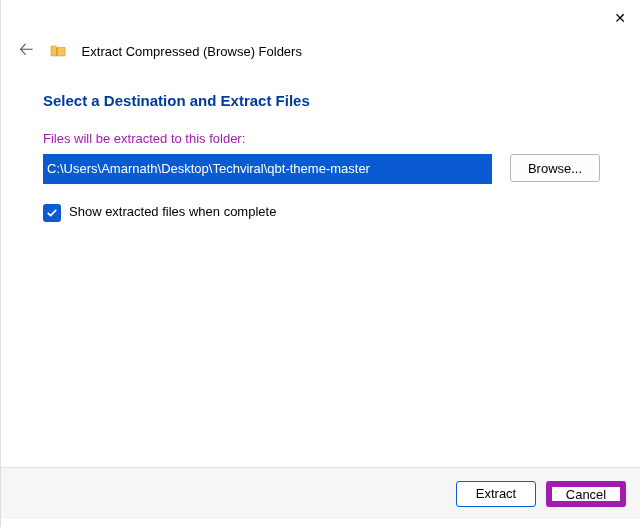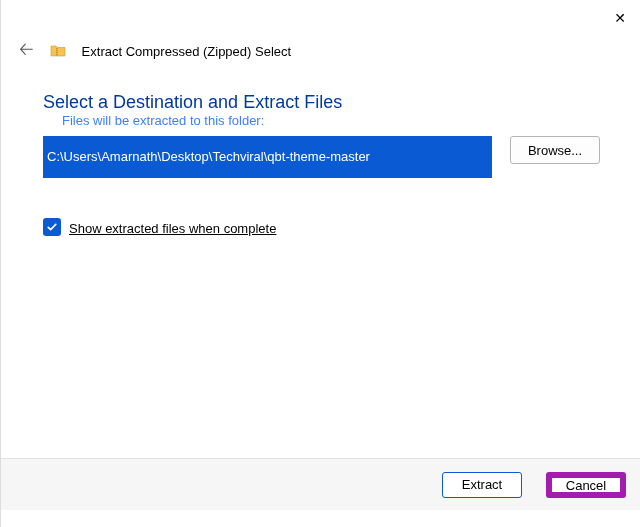--- a/index.html
+++ b/index.html
@@ -39,37 +39,37 @@
     .folder-icon { width: 16px; height: 16px; }
     .wizard-title {
       font-size: 13px;
       color: #000;
     }
     .content {
       padding: 26px 40px 0 42px;
     }
     .heading {
       color: #003a9d;
-      font-size: 18px;
-      font-weight: 400;
+      font-size: 15px;
+      font-weight: 700;
+      margin-bottom: 22px;
     }
     .label-text {
       font-size: 13px;
-      color: #3b82f6;
+      color: #a21caf;
       margin-bottom: 8px;
-      margin-left: 19px;
     }
     .dest-row {
       display: flex;
       align-items: stretch;
       gap: 18px;
     }
     .path-field {
       flex: 1;
-      height: 42px;
+      height: 30px;
       border: none;
       border-bottom: 1.5px solid #0a5bd3;
       background: #0a5bd3;
       color: #fff;
       font-size: 13px;
       padding: 0 4px;
       display: flex;
       align-items: center;
     }
     .browse-btn {
@@ -77,49 +77,48 @@
       height: 28px;
       border: 1px solid #b5b5b5;
       background: #fdfdfd;
       border-radius: 3px;
       font-size: 13px;
       cursor: pointer;
       text-align: center;
     }
     .checkbox-row {
       display: flex;
-      align-items: flex-end;
+      align-items: flex-start;
       gap: 8px;
-      margin-top: 40px;
-      text-decoration: underline;
+      margin-top: 20px;
     }
     .chk {
       width: 18px;
       height: 18px;
       background: #0a5bd3;
       border-radius: 3px;
       display: flex;
       align-items: center;
       justify-content: center;
       cursor: pointer;
     }
     .chk svg { width: 12px; height: 12px; }
     .chk-label { font-size: 13px; }
     .footer {
       position: absolute;
       left: 0;
       right: 0;
-      bottom: 17px;
+      bottom: 8px;
       height: 52px;
       border-top: 1px solid #e2e2e2;
       background: #f6f6f6;
       display: flex;
       align-items: center;
       justify-content: flex-end;
-      gap: 24px;
+      gap: 10px;
       padding: 0 14px;
     }
     .footer button {
       width: 80px;
       height: 26px;
       border: 6px solid #a21caf;
       background: #fff;
       border-radius: 3px;
       font-size: 13px;
       cursor: pointer;
@@ -140,21 +139,21 @@
   <span class="folder-icon">
     <svg viewBox="0 0 16 16">
       <path d="M1 3 h5 l1.5 1.5 H15 V13 H1 Z" fill="#f7c255" stroke="#c88a1a" stroke-width="0.5"></path>
       <rect x="6.3" y="5" width="1.2" height="8" fill="#dca832"></rect>
       <rect x="6.3" y="5" width="1.2" height="1" fill="#b8891f"></rect>
       <rect x="6.3" y="7" width="1.2" height="1" fill="#b8891f"></rect>
       <rect x="6.3" y="9" width="1.2" height="1" fill="#b8891f"></rect>
       <rect x="6.3" y="11" width="1.2" height="1" fill="#b8891f"></rect>
     </svg>
   </span>
-  <span class="wizard-title">Extract Compressed (Zipped) Select</span>
+  <span class="wizard-title">Extract Compressed (Browse) Folders</span>
 </div>
 
 <div class="content">
   <h1 class="heading">Select a Destination and Extract Files</h1>
 
   <div class="label-text">Files will be extracted to this folder:</div>
 
   <div class="dest-row">
     <div class="path-field">
       <span>C:\Users\Amarnath\Desktop\Techviral\qbt-theme-master</span>

